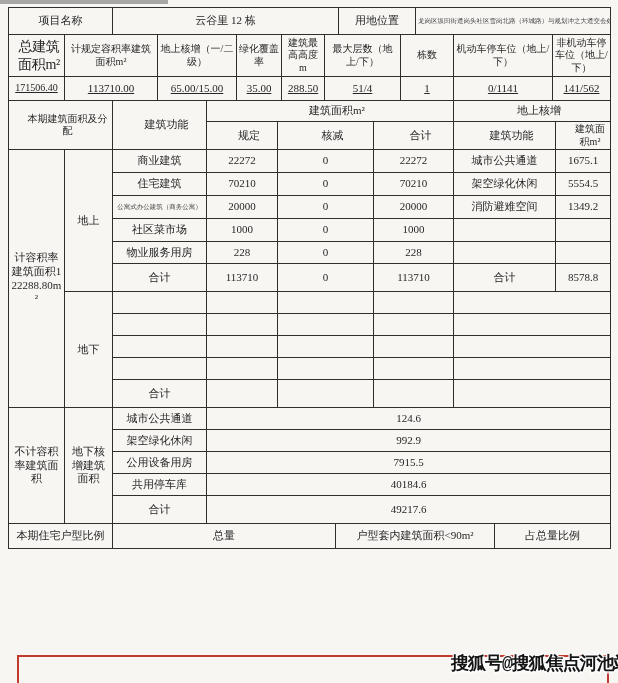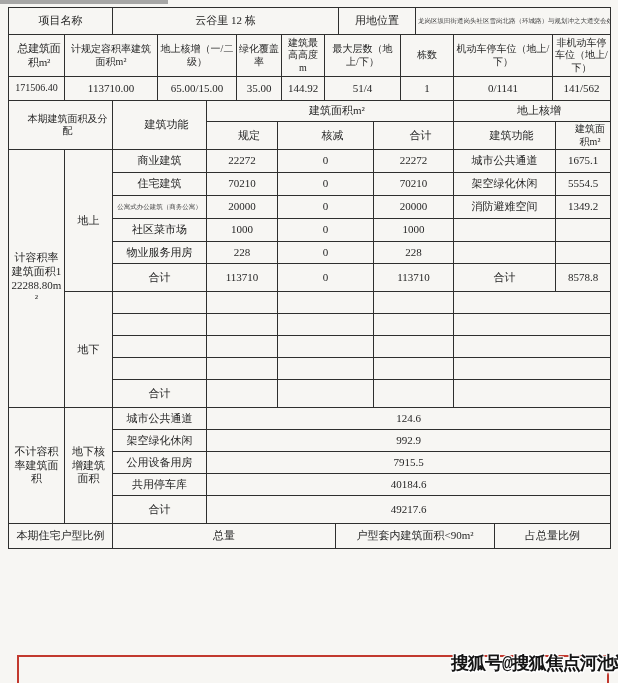--- a/index.html
+++ b/index.html
@@ -11,24 +11,24 @@
   }
   #sheet{position:absolute;left:8px;top:8px;width:602px;}
   table{border-collapse:collapse;table-layout:fixed;width:602px;margin-top:-1px;}
   td{
     border:1px solid #2f2f2e;
     text-align:center;vertical-align:middle;
     font-size:11px;line-height:1.25;padding:1px 2px;
     overflow:hidden;
   }
   .h26 td{height:24px;} .h27 td{height:25px;} .h24 td{height:22px;}
-  .h36 td{height:34px;} .hdr td{height:39px;} .h23 td{height:21px;}
+  .h36 td{height:34px;} .hdr td{height:39px;} .h23 td{height:21px;text-decoration:underline;}
   .h20 td{height:18px;padding-left:16px;} .h21 td{height:19px;} .h22 td{height:20px;} .hb td{height:25px;}
   .sm{font-size:10px;}
-  .xs{font-size:11px;letter-spacing:-0.3px;padding-left:7px;}
+  .xs{font-size:14px;letter-spacing:-0.3px;padding-left:7px;}
   .tiny{font-size:6.5px;color:#454545;white-space:nowrap;letter-spacing:0;}
   .wrap{word-break:break-all;}
   
   #redbox{
     position:absolute;left:17px;top:655px;width:588px;height:34px;
     border:2px solid #c2392e;pointer-events:none;
   }
   #watermark{
     position:absolute;left:427px;top:651px;
     font-family:Liberation Mono, monospace;
@@ -88,21 +88,21 @@
       <td class="sm wrap">最大层数（地上/下）</td>
       <td class="sm">栋数</td>
       <td class="sm wrap">机动车停车位（地上/下）</td>
       <td class="sm wrap">非机动车停车位（地上/下）</td>
     </tr>
     <tr class="h23">
       <td class="sm">171506.40</td>
       <td>113710.00</td>
       <td>65.00/15.00</td>
       <td>35.00</td>
-      <td>144.92</td>
+      <td>288.50</td>
       <td>51/4</td>
       <td>1</td>
       <td>0/1141</td>
       <td>141/562</td>
     </tr>
   </tbody>
     </table>
 
   <table>
     <colgroup>

